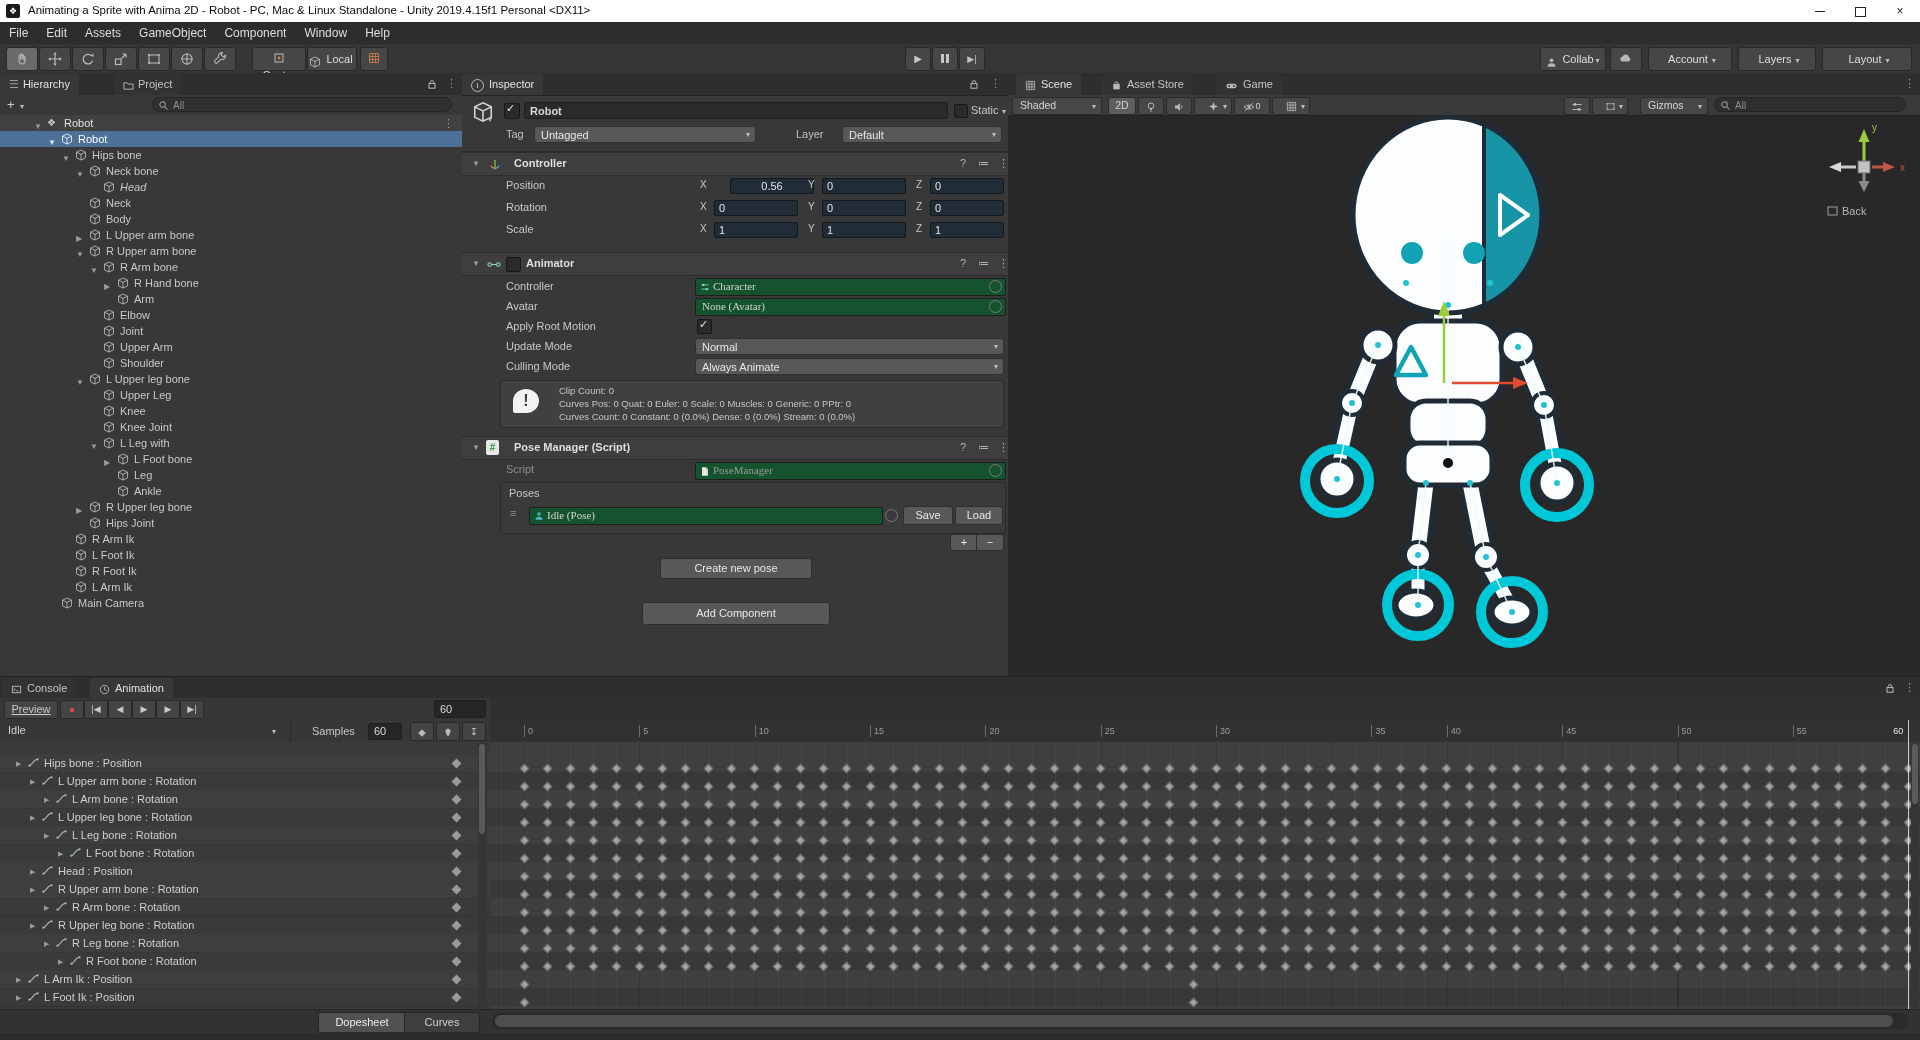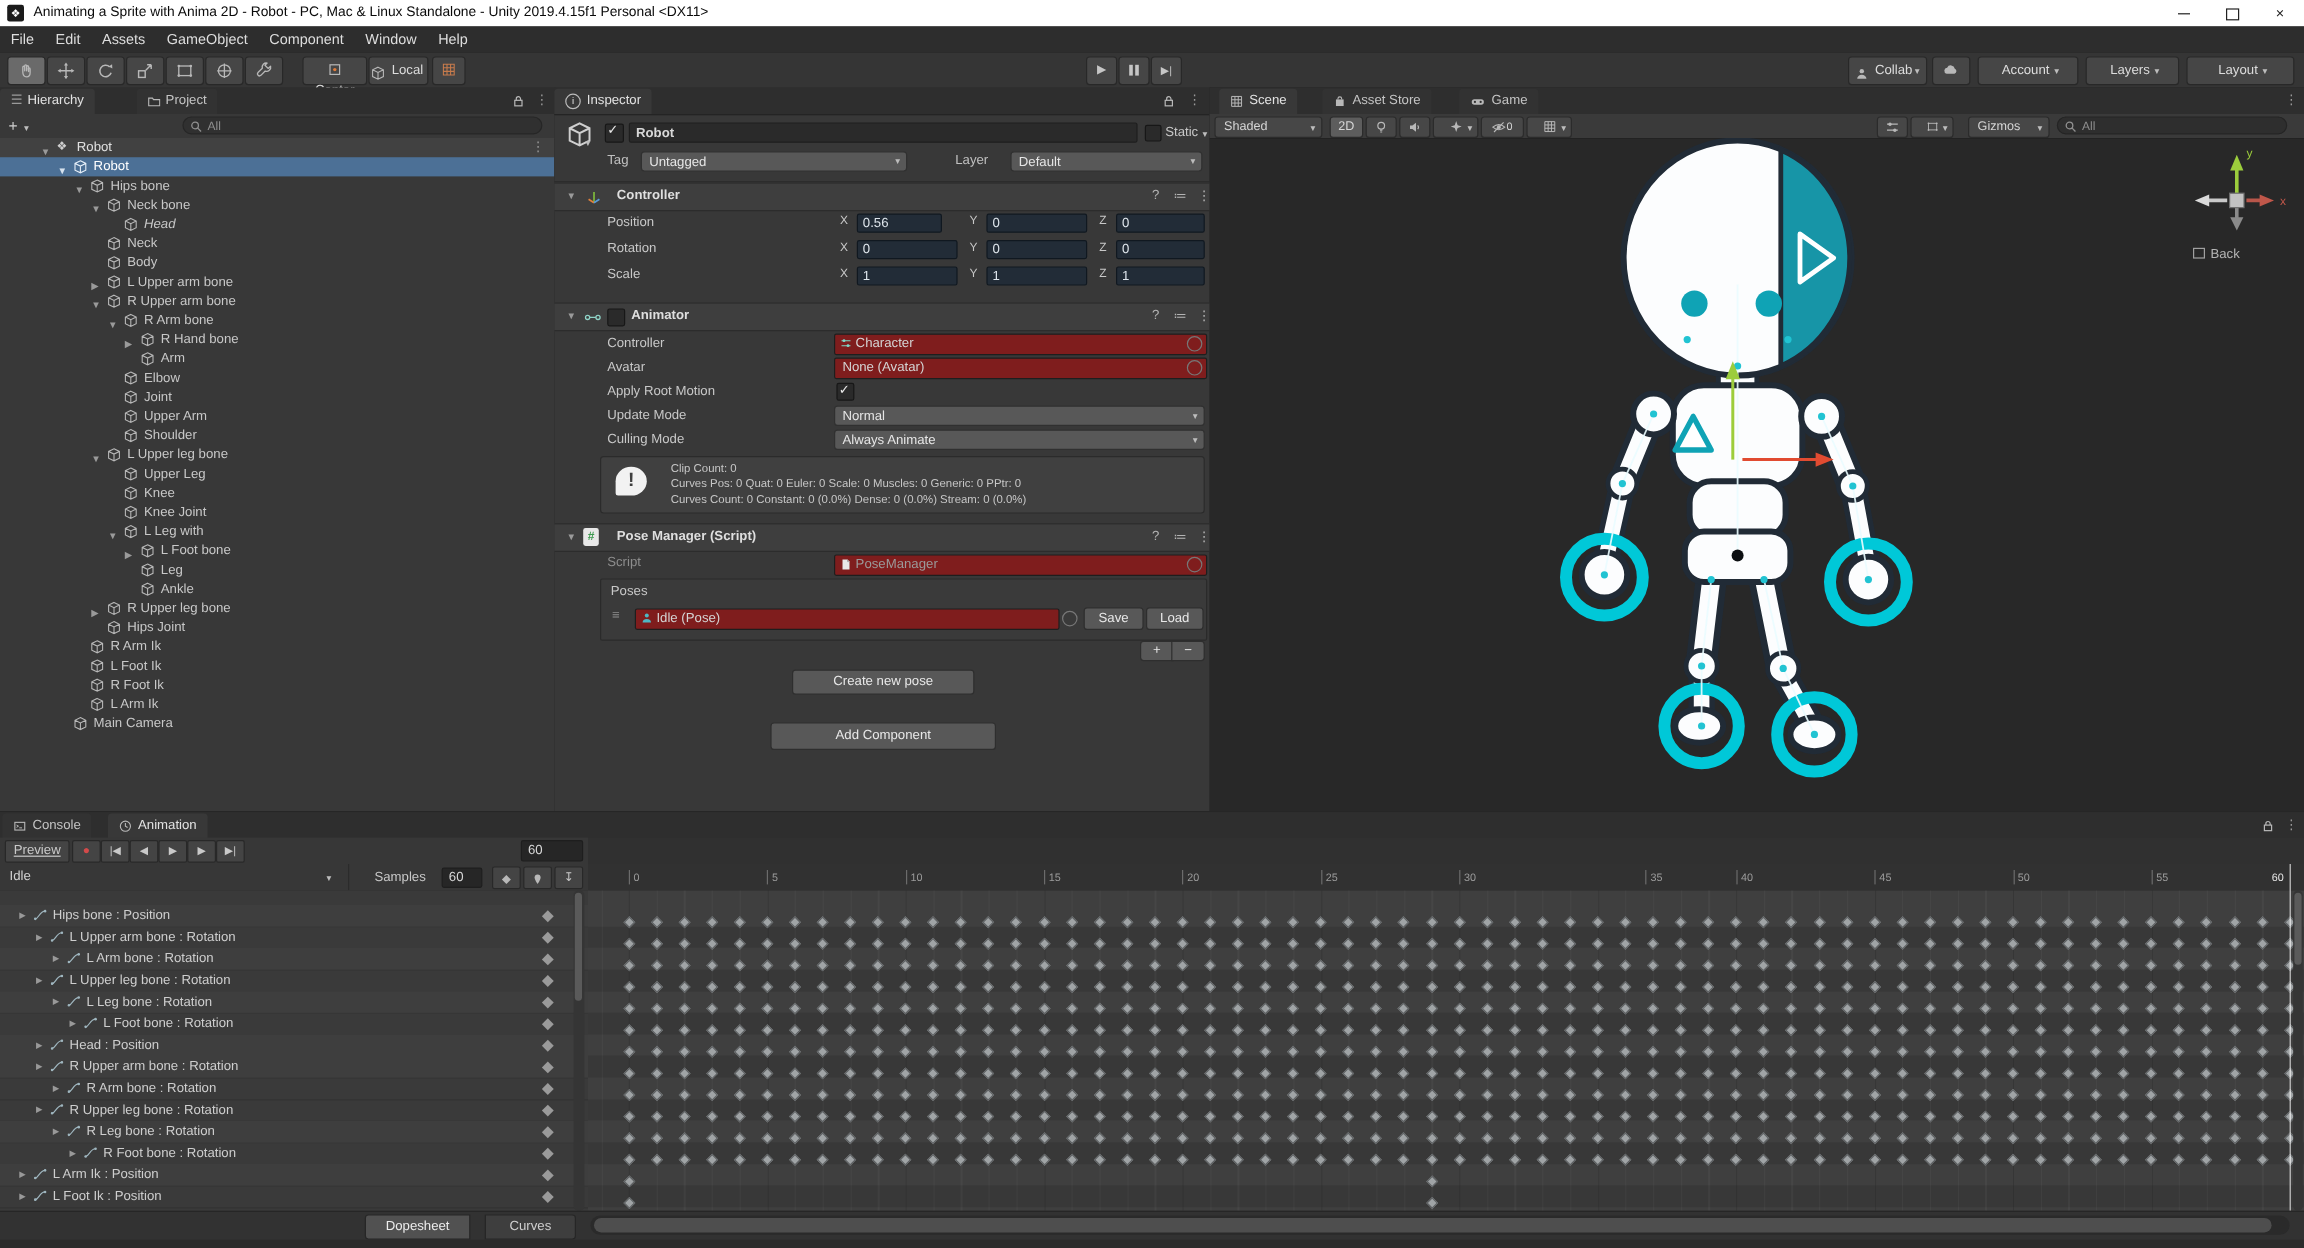--- a/index.html
+++ b/index.html
@@ -64,21 +64,21 @@
   .trow .dots{position:absolute;right:8px;top:0;color:#9a9a9a;}
   
   #insp{left:462px;top:73px;width:546px;height:603px;background:#383838;border-right:1px solid #242424;}
   .comp-head{left:0;width:546px;height:22px;background:#3e3e3e;border-top:1px solid #2c2c2c;
              border-bottom:1px solid #2c2c2c;}
   .comp-head .ttl{position:absolute;left:52px;top:4px;font-weight:bold;color:#dfdfdf;}
   .comp-head .arr{position:absolute;left:10px;top:6px;font-size:8px;color:#9a9a9a;}
   .hicons{position:absolute;top:4px;color:#b4b4b4;font-size:11px;}
   .ilabel{position:absolute;left:44px;color:#c8c8c8;}
   .axis{color:#c8c8c8;font-size:10px;}
-  .objfield{background:#7f1d1d;border:1px solid #1e1e1e;border-radius:2px;color:#d4d4d4;}
+  .objfield{background:#14532d;border:1px solid #1e1e1e;border-radius:2px;color:#d4d4d4;font-family:Liberation Serif, serif;}
   .objfield .picker{position:absolute;right:3px;top:1px;width:11px;height:11px;border:1px solid #777;
       border-radius:50%;font-size:7px;color:#999;text-align:center;line-height:11px;}
   .infobox{background:#404040;border:1px solid #2b2b2b;border-radius:3px;}
   .infobox .line{position:absolute;left:58px;color:#c6c6c6;font-size:9.5px;white-space:nowrap;}
   .bubble{position:absolute;left:12px;top:8px;width:26px;height:24px;background:#f2f2f2;border-radius:50% 50% 50% 8%;
           color:#404040;font-weight:bold;font-size:16px;text-align:center;line-height:24px;}
   
   #scene{left:1008px;top:73px;width:912px;height:603px;background:#282828;}
   #scene .stoolbar{left:0;top:22px;width:912px;height:20px;background:#3a3a3a;border-bottom:1px solid #222;}
   .sbtn{top:2px;height:16px;background:#474747;border:1px solid #2b2b2b;border-radius:3px;
@@ -596,21 +596,21 @@
           <use href="#sym-axes"></use>
         </svg>
       <span class="ttl">Controller</span>
       <span class="hicons" style="left:498px;">?</span>
       <span class="hicons" style="left:516px;">≔</span>
       <span class="hicons" style="left:536px;">⋮</span>
     </div>
     <div id="transform-rows" class="abs" style="left:0;top:101px;width:546px;height:72px;">
         <span class="ilabel abs" style="top: 5px;">Position</span>
         <span class="axis abs" style="left: 238px; top: 5px;">X</span>
-        <input class="numfield abs" value="0.56" style="left: 252px; top: 4px; width: 71px; height: 16px;">
+        <input class="numfield abs" value="0.56" style="left: 268px; top: 4px; width: 84px; height: 16px; text-align: center;">
         <span class="axis abs" style="left: 346px; top: 5px;">Y</span>
         <input class="numfield abs" value="0" style="left: 360px; top: 4px; width: 84px; height: 16px;">
         <span class="axis abs" style="left: 454px; top: 5px;">Z</span>
         <input class="numfield abs" value="0" style="left: 468px; top: 4px; width: 74px; height: 16px;">
         <span class="ilabel abs" style="top: 27px;">Rotation</span>
         <span class="axis abs" style="left: 238px; top: 27px;">X</span>
         <input class="numfield abs" value="0" style="left: 252px; top: 26px; width: 84px; height: 16px;">
         <span class="axis abs" style="left: 346px; top: 27px;">Y</span>
         <input class="numfield abs" value="0" style="left: 360px; top: 26px; width: 84px; height: 16px;">
         <span class="axis abs" style="left: 454px; top: 27px;">Z</span>
@@ -1782,21 +1782,21 @@
         <span class="key" style="left: 699.53px; top: 239px;"></span>
         <span class="key" style="left: 30.5px; top: 257px;"></span>
         <span class="key" style="left: 699.53px; top: 257px;"></span>
       </div>
     <div class="vscroll abs" style="left:1911px;top:65px;width:8px;height:267px;">
         <div class="handle" style="height:60px;"></div>
       </div>
     <div id="playhead" class="abs"></div>
 
     <div id="anim-footer" class="abs">
-      <div class="fbtn abs active" style="left:304px;width:86px;border-radius:3px 0 0 3px;"><span>Dopesheet</span></div>
+      <div class="fbtn abs active" style="left:318px;width:86px;border-radius:3px 0 0 3px;"><span>Dopesheet</span></div>
       <div class="fbtn abs" style="left:404px;width:74px;border-radius:0 3px 3px 0;"><span>Curves</span></div>
       <div id="hscroll">
           <div class="handle"></div>
         </div>
     </div>
     <div id="bottomstrip" class="abs"></div>
   </div>
 
 </div>
 

